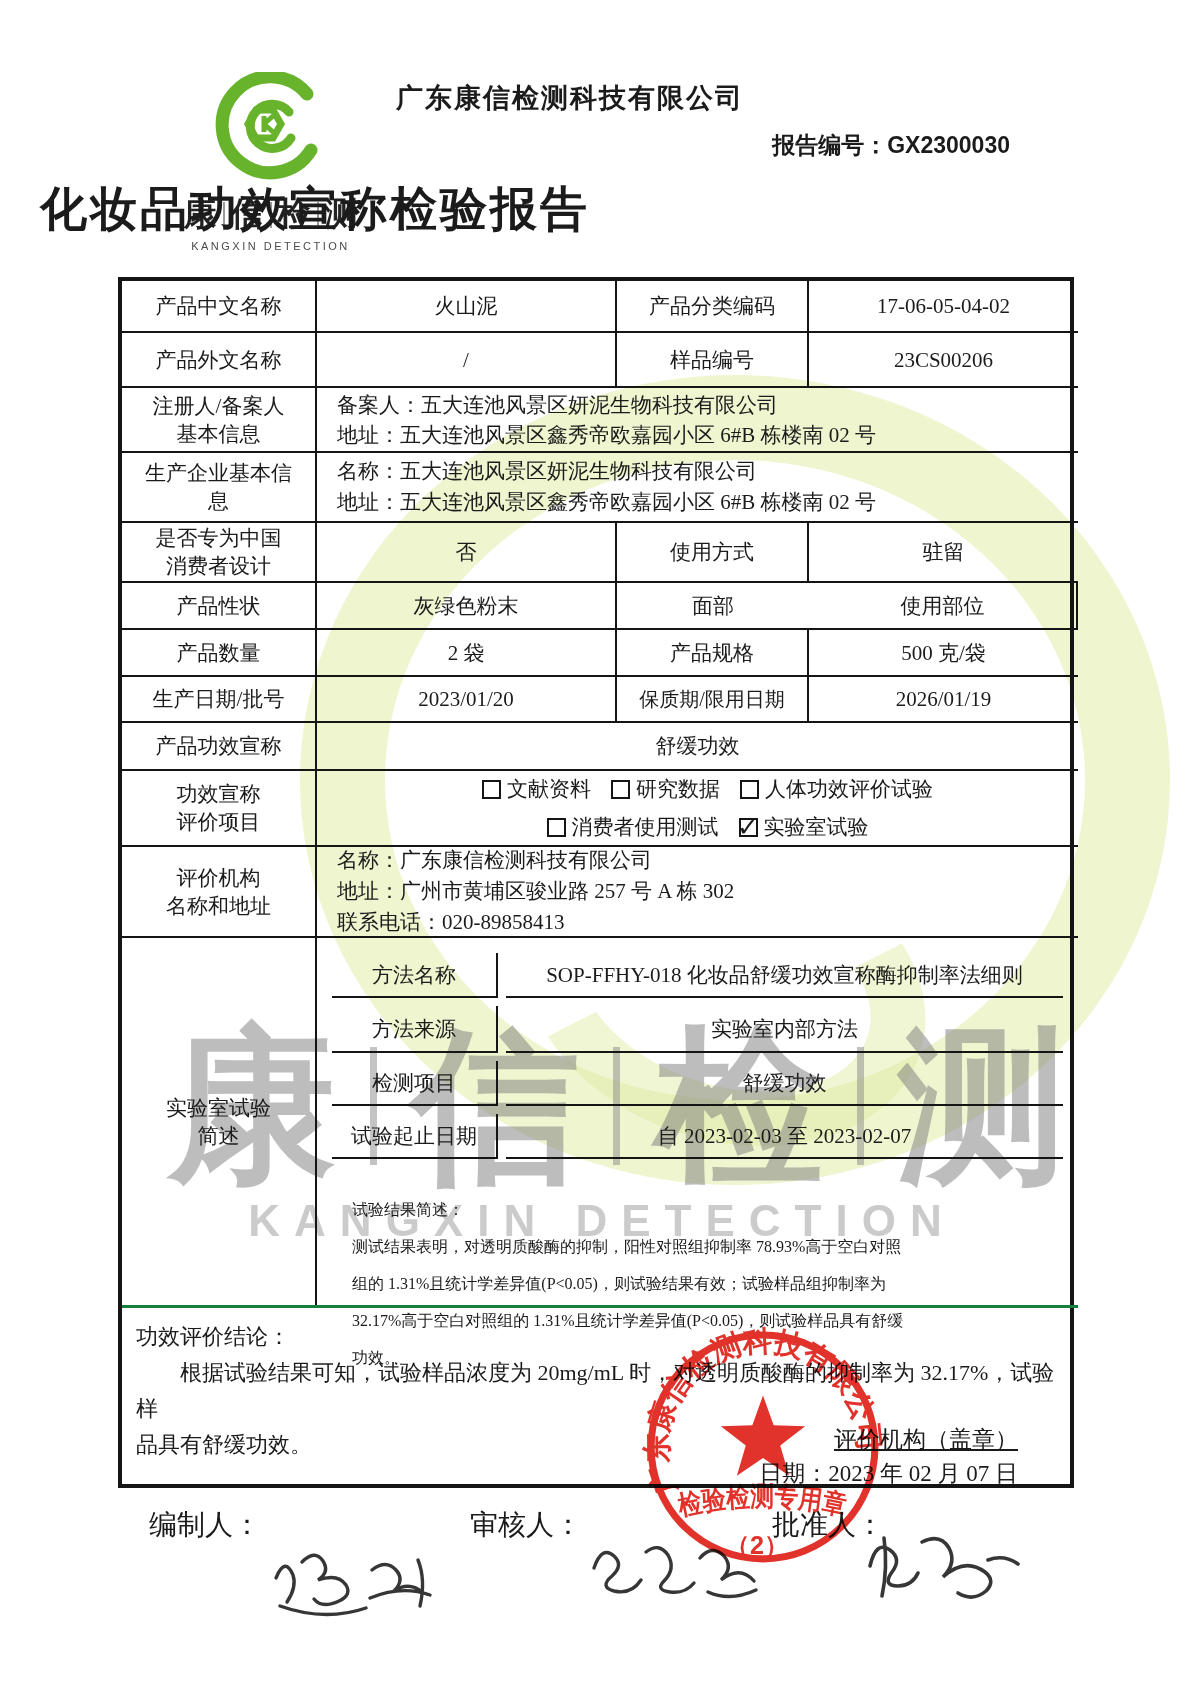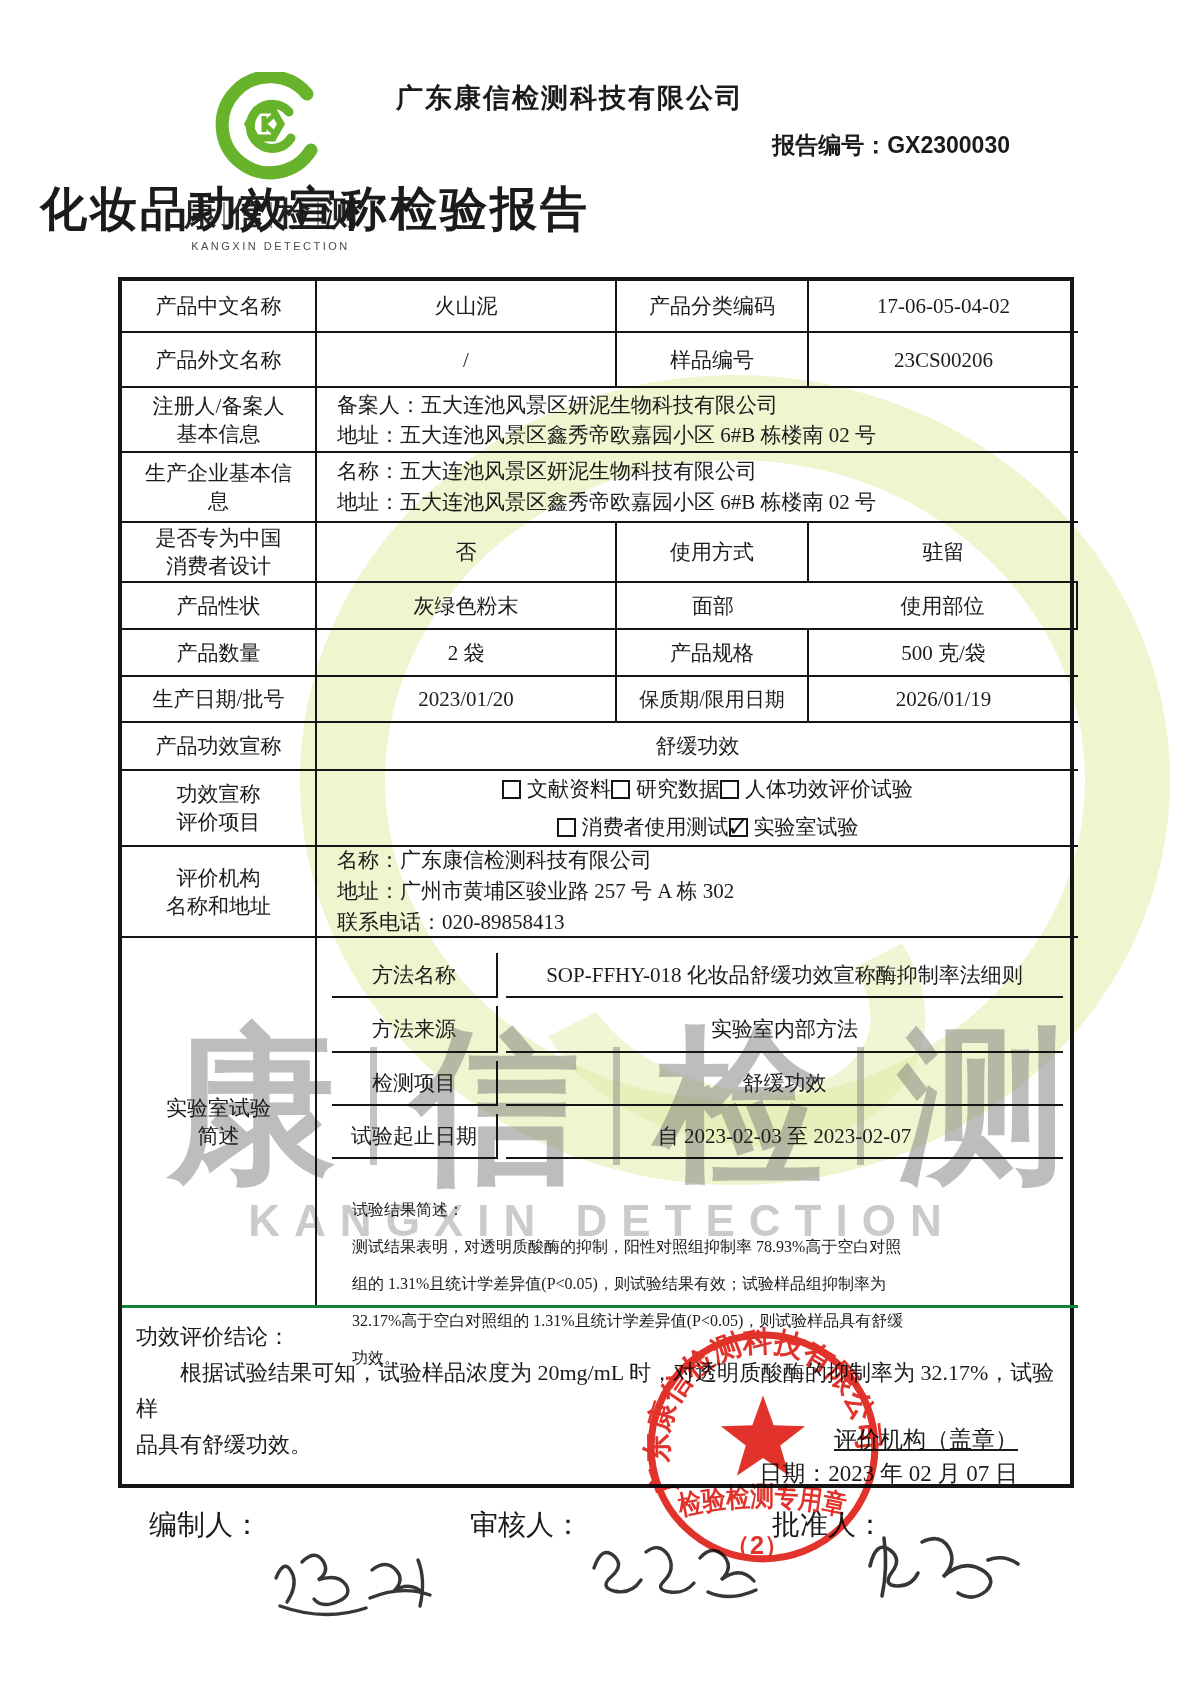--- a/index.html
+++ b/index.html
@@ -50,21 +50,21 @@
            grid-template-columns:166px 1fr;grid-template-rows:45px 47px 45px 45px 1fr;padding:15px;gap:8px;}
   .lc{border-right:2px solid #151515;border-bottom:2px solid #151515;font-size:21px;}
   .lv{border-bottom:2px solid #151515;font-size:21px;}
   .labresult{grid-column:1 / -1;padding:24px 14px 0 20px;font-size:16px;line-height:37px;}
   .concl{grid-column:1 / -1;border-bottom:none;border-top:3px solid #15803d;padding:11px 18px 0 14px;
          font-size:22px;line-height:36px;}
   .concl .indent{text-indent:2em;}
   .agency-chop{position:absolute;right:60px;top:114px;font-size:23px;text-decoration:underline;}
   .chop-date{position:absolute;right:60px;top:148px;font-size:23px;}
   
-  .ckline{display:flex;justify-content:center;line-height:38px;padding-left:20px;}
+  .ckline{display:flex;justify-content:center;gap:20px;line-height:38px;padding-left:20px;}
   .ckopt{display:flex;align-items:center;gap:6px;}
   .box{display:inline-flex;align-items:center;justify-content:center;width:19px;height:19px;
        border:2.5px solid #151515;font-size:26px;font-weight:bold;line-height:10px;
        font-family:"DejaVu Sans",sans-serif;overflow:visible;}
   
   .footer-label{position:absolute;z-index:2;font-size:28px;top:1506px;}
   .sig{position:absolute;z-index:2;}
   .stamp{position:absolute;left:642px;top:1326px;z-index:4;mix-blend-mode:multiply;opacity:.92;}
 </style>
 </head>

